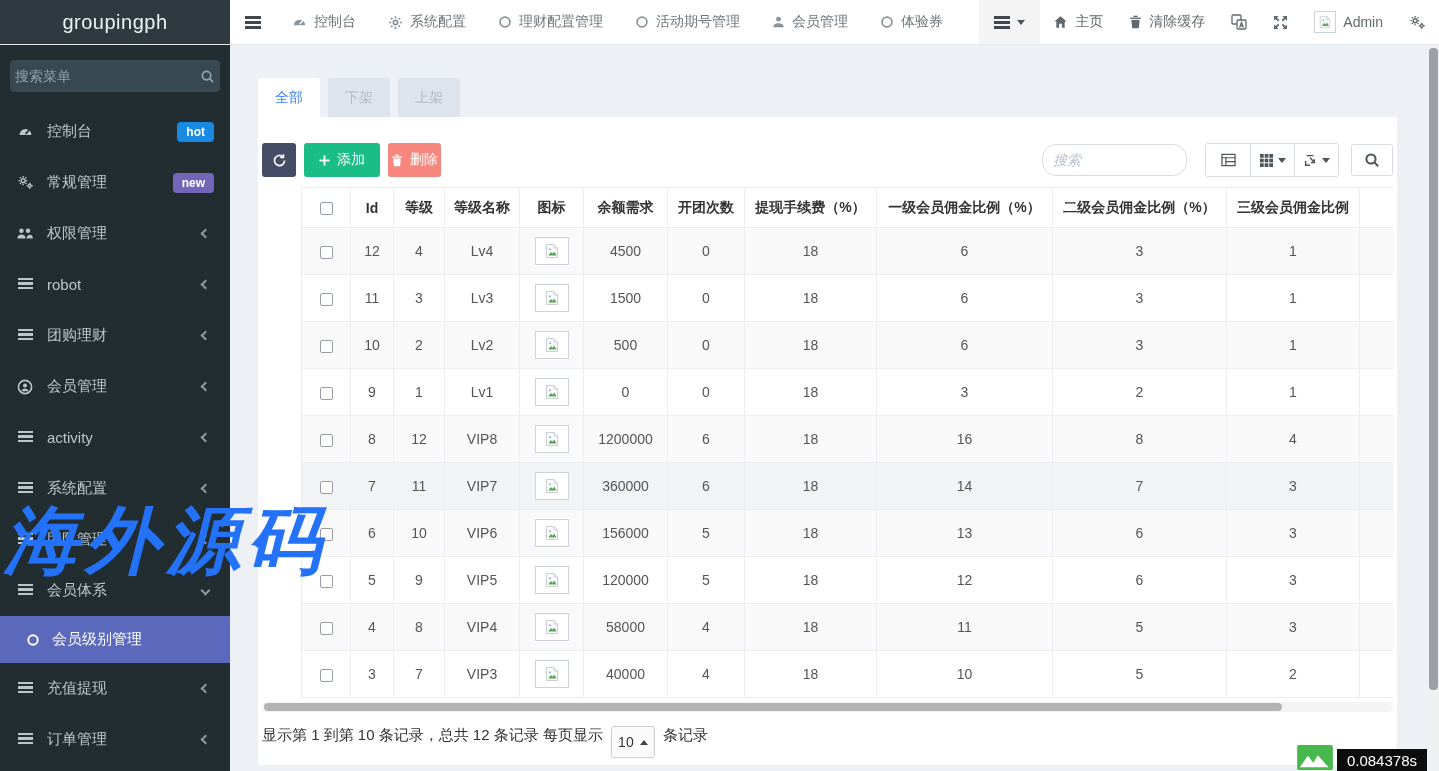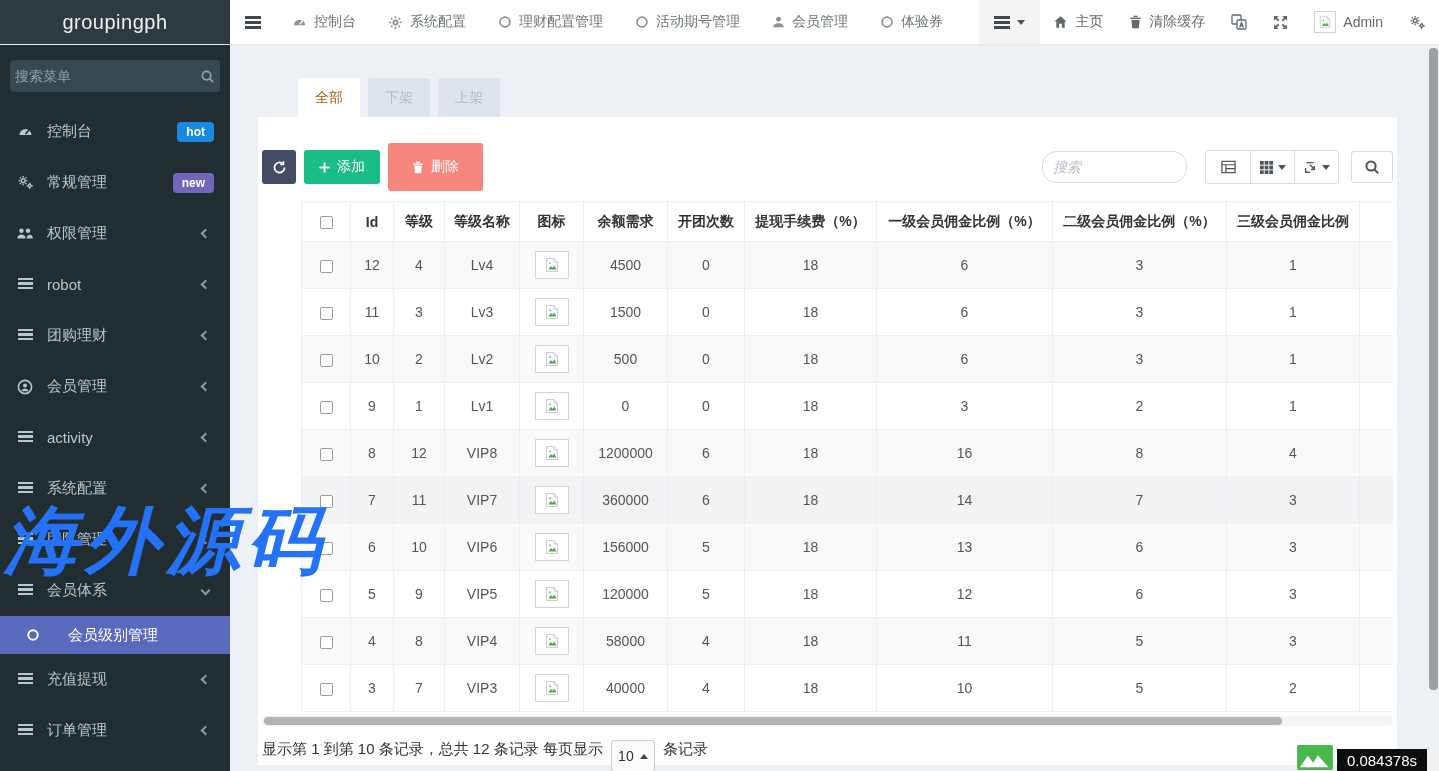--- a/index.html
+++ b/index.html
@@ -43,40 +43,40 @@
                color:#b9c6cc; font-size:15px; cursor:pointer; }
   .menu-item .ic { color:#b9c6cc; flex:0 0 18px; display:flex; justify-content:center; }
   .badge { margin-left:auto; font-size:12px; font-weight:bold; color:#fff;
            border-radius:4px; padding:3px 9px; }
   .badge-hot { background:#188ae2; }
   .badge-new { background:#7266ba; }
   .chev { margin-left:auto; margin-right:5px; width:7px; height:7px;
           border-left:2px solid #8b989e; border-bottom:2px solid #8b989e; }
   .chev-left { transform:rotate(45deg); }
   .chev-down { transform:rotate(-45deg); }
-  .submenu-item { height:38px; background:#5b69bd; color:#fff; display:flex; align-items:center;
-                  gap:28px; padding:0 16px 0 26px; font-size:15px; cursor:pointer; }
+  .submenu-item { height:47px; background:#5b69bd; color:#fff; display:flex; align-items:center;
+                  gap:12px; padding:0 16px 0 26px; font-size:15px; cursor:pointer; }
   .submenu-item .ic { color:#fff; }
   .ic-list { width:15px; height:13px;
              background:repeating-linear-gradient(to bottom,currentColor 0 2.2px,transparent 2.2px 4.4px); }
   
   .content { position:absolute; top:45px; left:230px; right:0; bottom:0; background:#edf1f5; }
   .page { position:absolute; left:28px; top:33px; width:1139px; }
   .tabs { display:flex; gap:8px; height:39px; }
   .tab { padding:0 17px; display:flex; align-items:center; font-size:14px;
          border-radius:3px 3px 0 0; cursor:pointer; }
-  .tab.active { background:#fff; color:#a16207;margin-left:40px; }
+  .tab.active { background:#fff; color:#3b82f6; }
   .tab.inactive { background:#dde4eb; color:#b2bac2; }
   .panel { background:#fff; height:648px; position:relative; }
   .toolbar { display:flex; align-items:center; padding:26px 4px 10px 4px; }
   .btn { border:none; cursor:pointer; font-family:inherit; display:flex; align-items:center;
          justify-content:center; border-radius:3px; font-size:14px; }
   .btn-refresh { width:34px; height:34px; background:#454d66; color:#fff; }
   .btn-add { height:34px; margin-left:8px; padding:0 15px; background:#1abd85; color:#fff; gap:7px; }
-  .btn-del { height:48px; margin-left:8px; padding:0 24px; background:#f7867e; color:#fff; gap:7px; }
+  .btn-del { height:34px; margin-left:8px; padding:0 3px; background:#f7867e; color:#fff; gap:7px; }
   .toolbar-right { margin-left:auto; display:flex; align-items:center; }
   .search-input { width:145px; height:32px; border:1px solid #d7dbe0; border-radius:14px;
                   padding:0 10px; font-size:14px; color:#555; outline:none; font-family:inherit;font-style:italic; }
   .search-input::placeholder { color:#b9bfc6; }
   .btn-group { display:flex; margin-left:18px; border:1px solid #d7dbe0; border-radius:3px; overflow:hidden; }
   .tool-btn { width:44px; height:32px; background:#fff; border:none; border-left:1px solid #d7dbe0;
               display:flex; align-items:center; justify-content:center; gap:5px; color:#4d5459; cursor:pointer; }
   .tool-btn:first-child { border-left:none; }
   .search-btn { margin-left:12px; width:42px; height:32px; background:#fff; border:1px solid #d7dbe0;
                 border-radius:3px; display:flex; align-items:center; justify-content:center;

